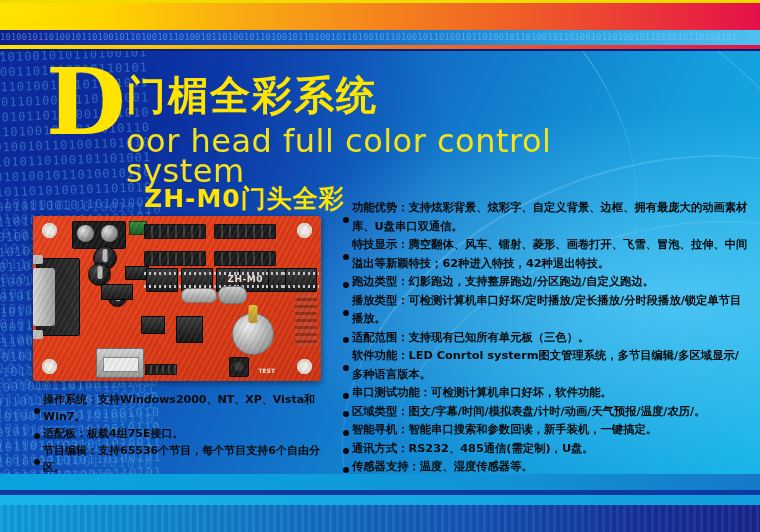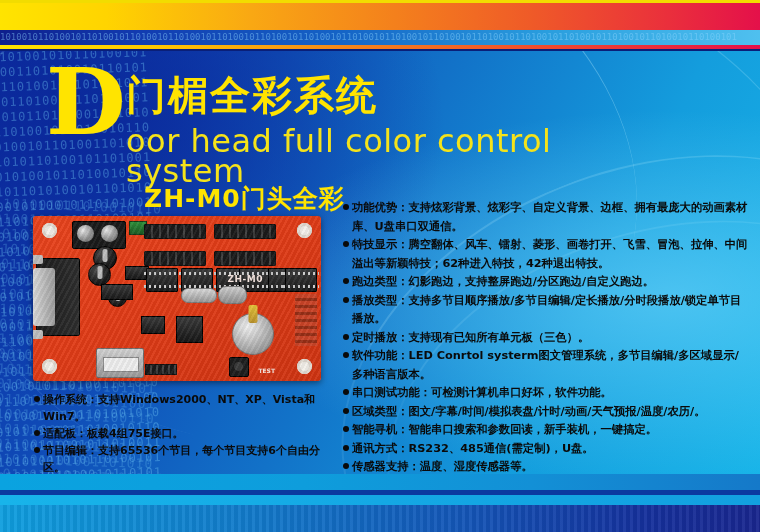--- a/index.html
+++ b/index.html
@@ -172,21 +172,21 @@
 
   
   .col-left{
     position:absolute;left:34px;top:340px;width:300px;
     color:#0a0a0a;font-size:11px;line-height:17px;font-weight:700;
   }
   .col-right{
     position:absolute;left:343px;top:148px;width:405px;
     color:#0a0a0a;font-size:11.3px;line-height:18.5px;font-weight:700;
   }
-  .bullet-row{display:flex;align-items:flex-start;margin-bottom:0px;}
+  .bullet-row{display:flex;align-items:center;margin-bottom:0px;}
   .dot{
     flex:0 0 auto;width:6px;height:6px;border-radius:50%;background:#0a0a0a;
     margin:5px 3px 0 0;
   }
   .btext{flex:1 1 auto;}
   .col-right .btext{text-indent:0;}
 
   
   .bot-wrap{position:absolute;left:0;right:0;bottom:0;height:58px;}
   .bot1{position:absolute;left:0;right:0;top:0;height:16px;
@@ -372,25 +372,25 @@
       <div class="bullet-row">
         <span class="dot"></span>
         <span class="btext">特技显示：腾空翻体、风车、镭射、菱形、画卷打开、飞雪、冒泡、拉伸、中间溢出等新颖特技；62种进入特技，42种退出特技。</span>
       </div>
       <div class="bullet-row">
         <span class="dot"></span>
         <span class="btext">跑边类型：幻影跑边，支持整屏跑边/分区跑边/自定义跑边。</span>
       </div>
       <div class="bullet-row">
         <span class="dot"></span>
-        <span class="btext">播放类型：支持多节目顺序播放/多节目编辑/定长播放/分时段播放/锁定单节目播放。</span>
-      </div>
-      <div class="bullet-row">
-        <span class="dot"></span>
-        <span class="btext">定时播放：支持现有已知所有单元板（三色）。</span>
+        <span class="btext">播放类型：可检测计算机串口好坏/定时播放/定长播放/分时段播放/锁定单节目播放。</span>
+      </div>
+      <div class="bullet-row">
+        <span class="dot"></span>
+        <span class="btext">适配范围：支持现有已知所有单元板（三色）。</span>
       </div>
       <div class="bullet-row">
         <span class="dot"></span>
         <span class="btext">软件功能：LED Conrtol systerm图文管理系统，多节目编辑/多区域显示/多种语言版本。</span>
       </div>
       <div class="bullet-row">
         <span class="dot"></span>
         <span class="btext">串口测试功能：可检测计算机串口好坏，软件功能。</span>
       </div>
       <div class="bullet-row">

